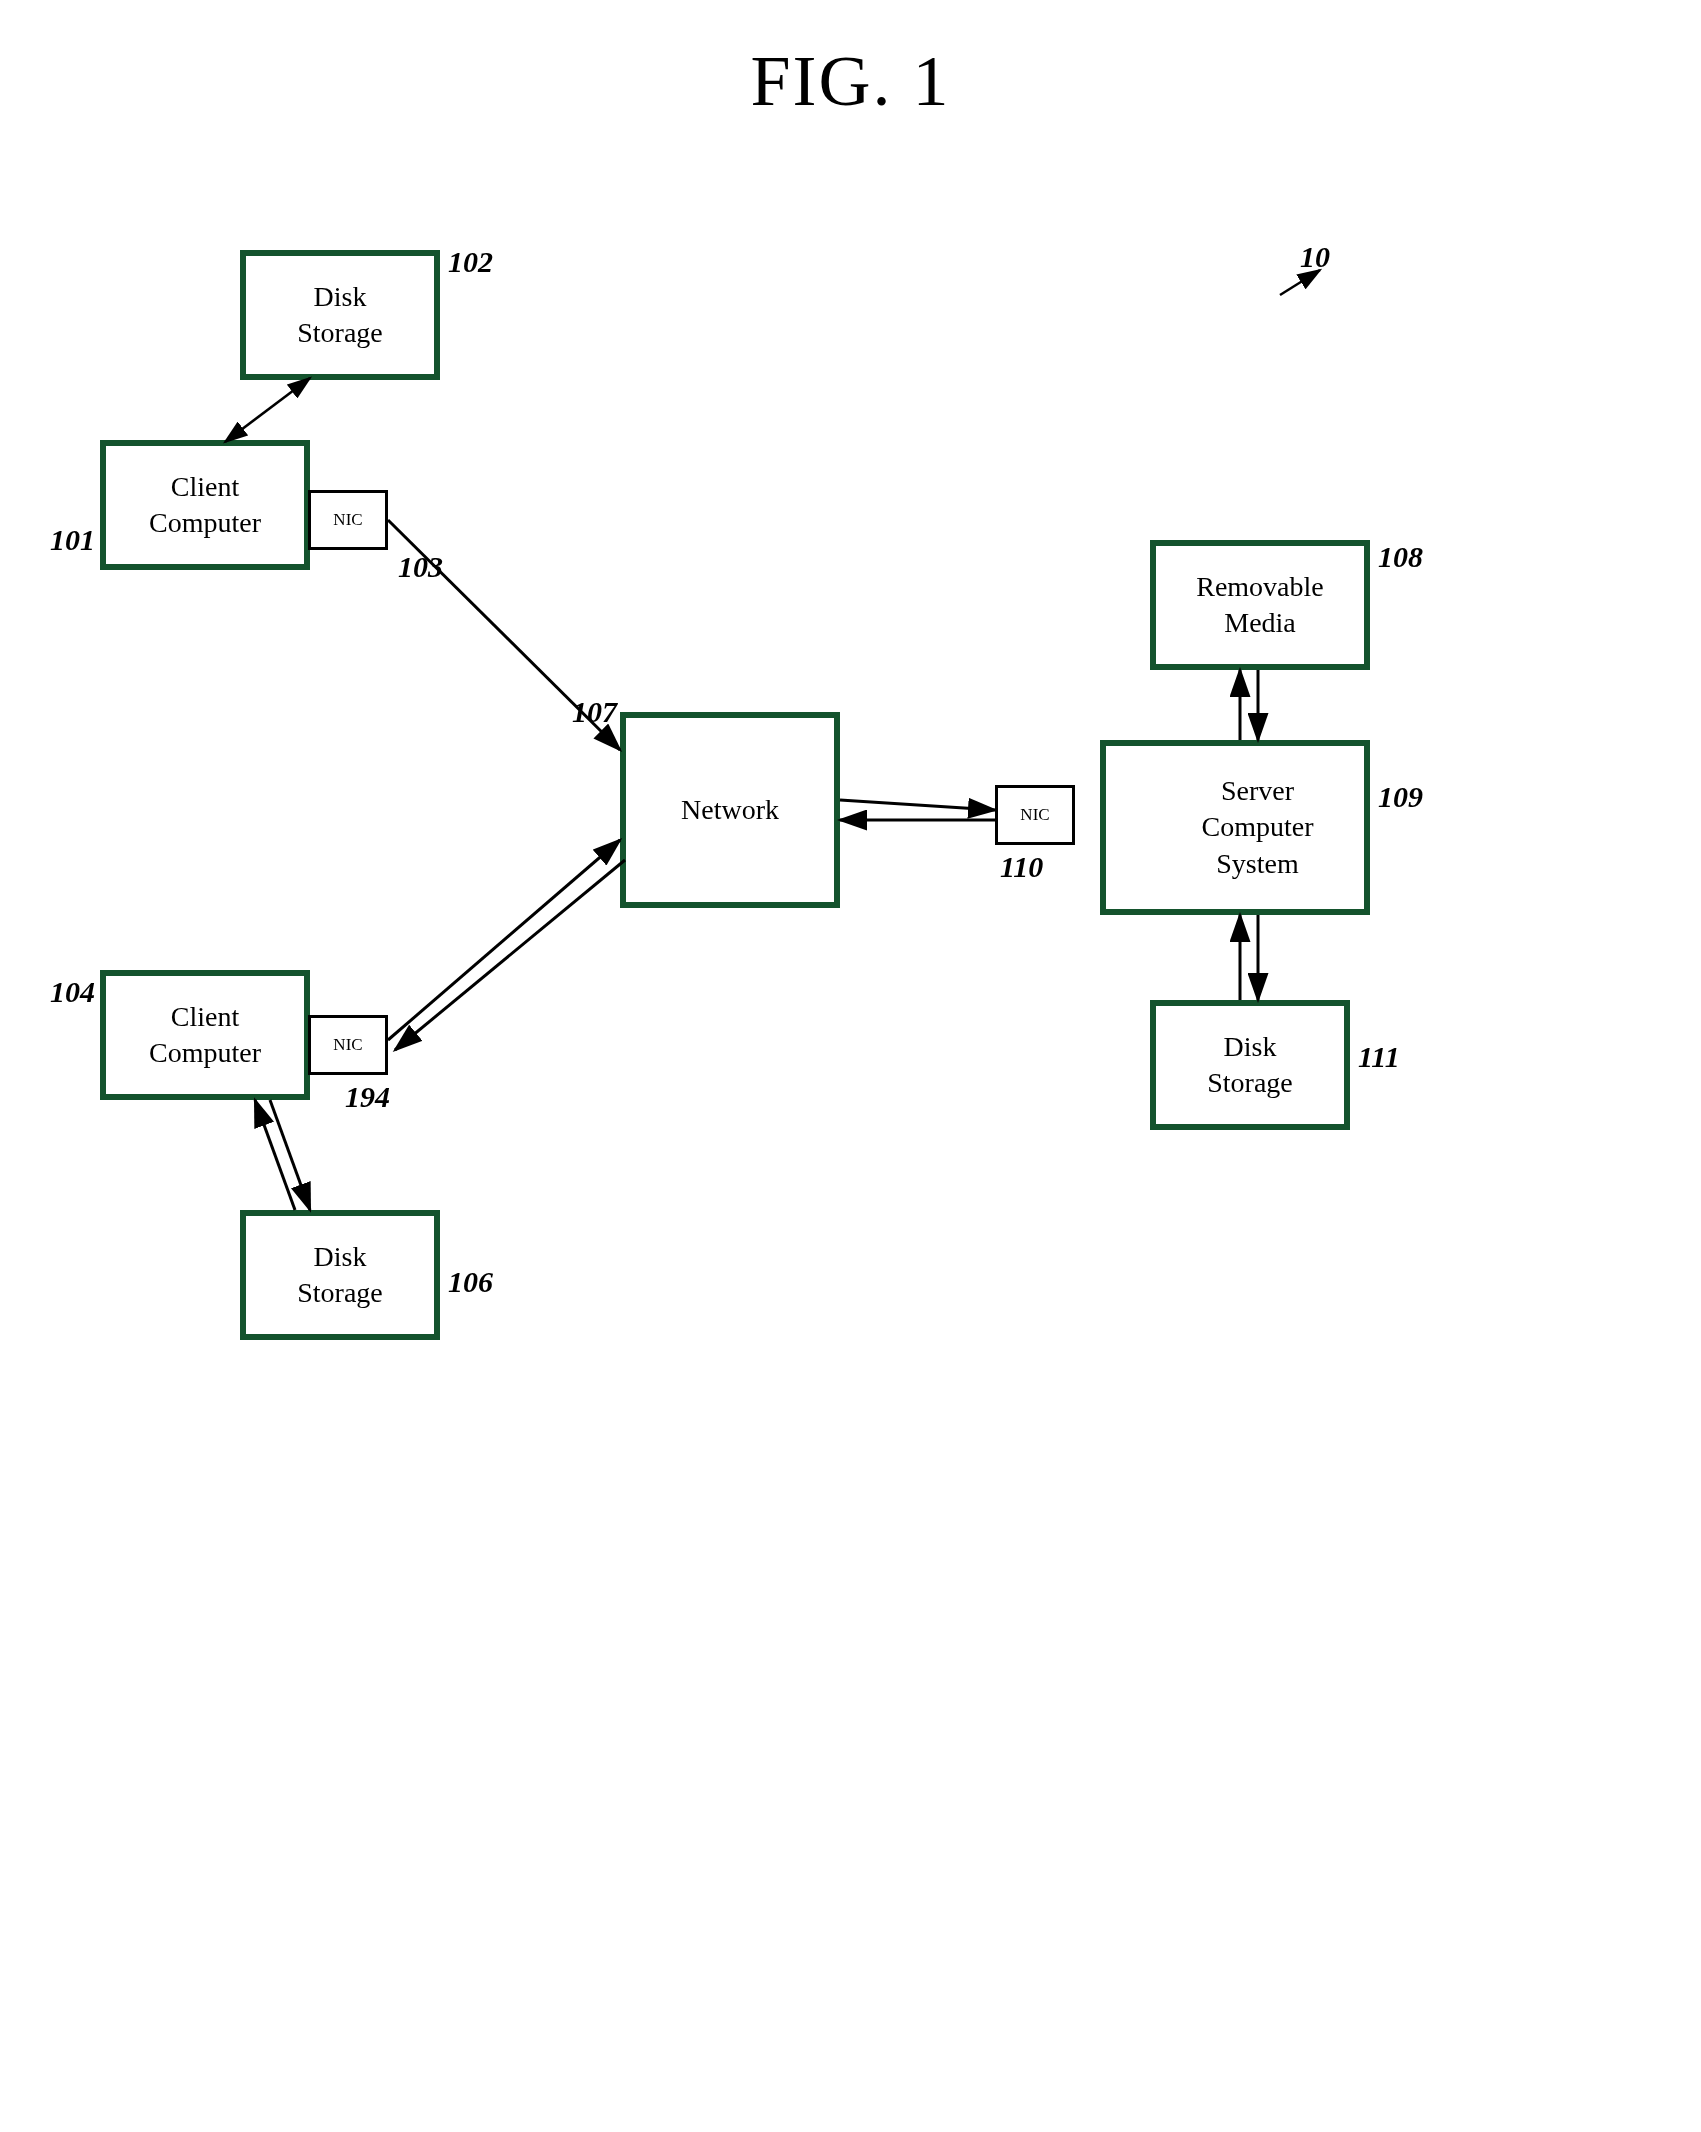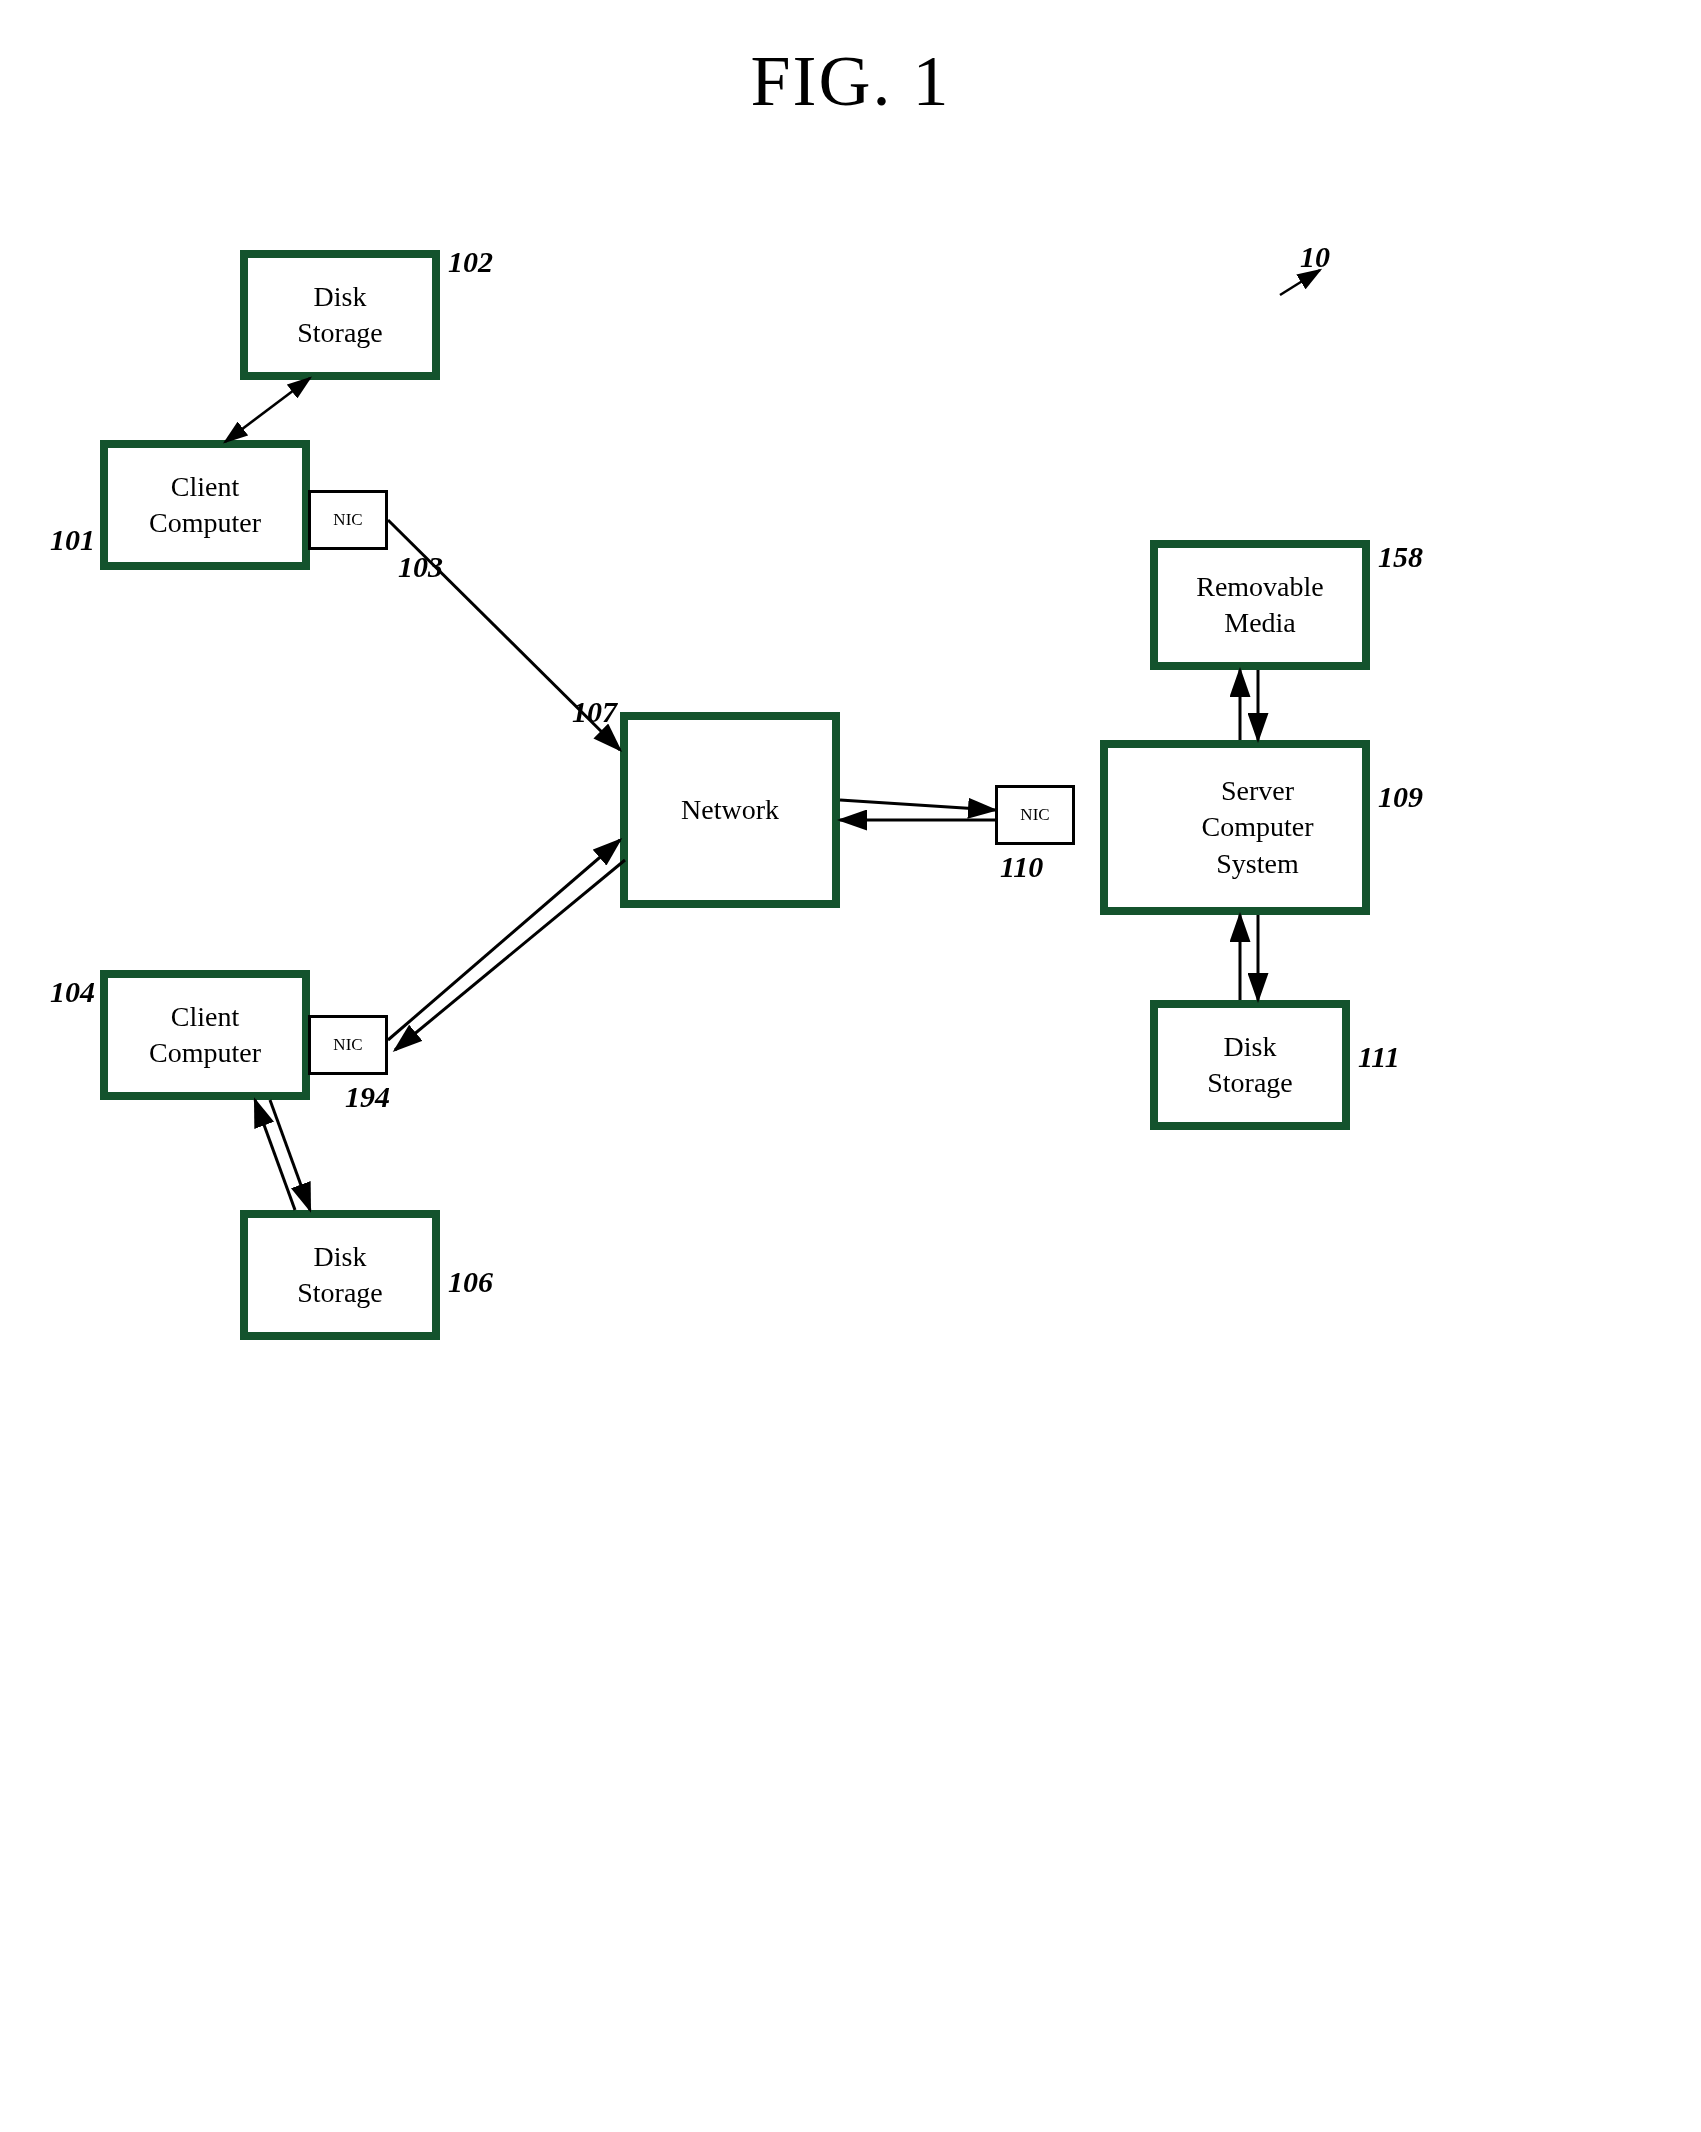--- a/index.html
+++ b/index.html
@@ -23,21 +23,21 @@
     .diagram-container {
       position: absolute;
       top: 120px;
       left: 0;
       width: 1701px;
       height: 1980px;
     }
 
     .box {
       position: absolute;
-      border: 8px solid #14532d;
+      border: 6px solid #14532d;
       background: #fff;
       display: flex;
       align-items: center;
       justify-content: center;
       text-align: center;
       font-size: 28px;
       line-height: 1.3;
     }
 
     .box-small {
@@ -110,21 +110,21 @@
   <div class="label" style="left:345px; top:960px;">194</div>
 
   <div class="box" style="left:240px; top:1090px; width:200px; height:130px;">
     <span>Disk<br>Storage</span>
   </div>
   <div class="label" style="left:448px; top:1145px;">106</div>
 
   <div class="box" style="left:1150px; top:420px; width:220px; height:130px;">
     <span>Removable<br>Media</span>
   </div>
-  <div class="label" style="left:1378px; top:420px;">158</div>
+  <div class="label" style="left:1378px; top:420px;">108</div>
 
   <div class="box" style="left:1100px; top:620px; width:270px; height:175px;padding-left:45px;">
     <span>Server<br>Computer<br>System</span>
   </div>
   <div class="label" style="left:1378px; top:660px;">109</div>
 
   <div class="box-small" style="left:995px; top:665px; width:80px; height:60px;">
     <span>NIC</span>
   </div>
   <div class="label" style="left:1000px; top:730px;">110</div>

